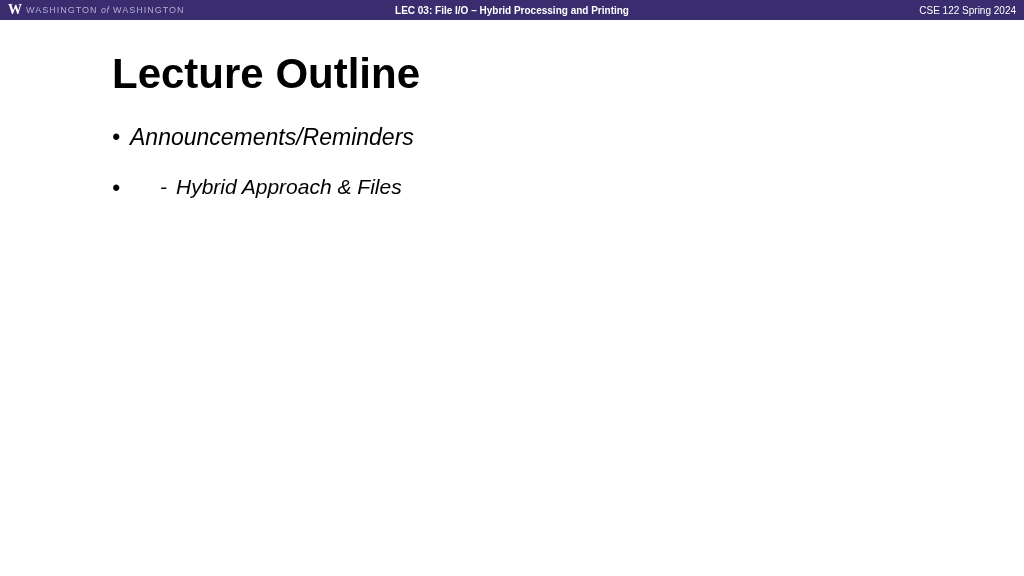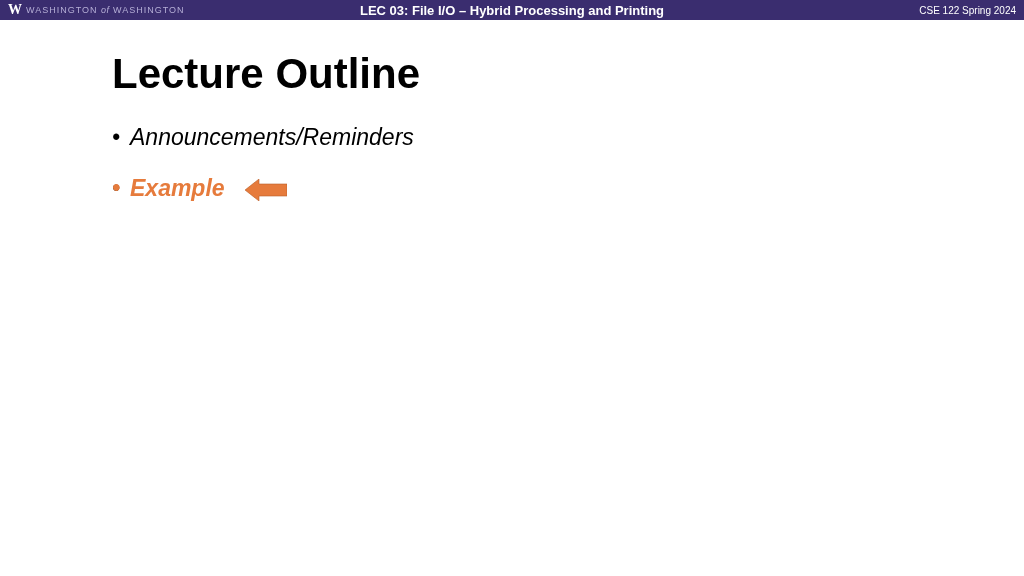--- a/index.html
+++ b/index.html
@@ -46,21 +46,21 @@
     .uw-text .of {
       font-style: italic;
       text-transform: lowercase;
       letter-spacing: 0.5px;
     }
     .header-center {
       position: absolute;
       left: 50%;
       transform: translateX(-50%);
       font-weight: 600;
-      font-size: 13px;
+      font-size: 10px;
       color: #fff;
     }
     .header-right {
       font-weight: 400;
       font-size: 10px;
       color: #fff;
     }
     .content {
       padding: 30px 112px;
     }
@@ -135,23 +135,18 @@
   <div class="header-right">CSE 122 Spring 2024</div>
 </div>
 
 <div class="content">
   <h1 class="title">Lecture Outline</h1>
   <ul class="outline-list">
     <li class="outline-item">
       <span>Announcements/Reminders</span>
     </li>
     <li class="outline-item">
-    </li>
-    <li class="outline-item highlighted">
-      <span>Example</span>
-      <span class="arrow-wrap">
-        <svg class="arrow" width="42" height="22" viewBox="0 0 42 22">
-          <polygon points="0,11 14,0 14,5 42,5 42,17 14,17 14,22" fill="#e67b3c" stroke="#b85f2a" stroke-width="0.6"></polygon>
-        </svg>
-      </span>
+      <div class="sub-item">
+        <span>Hybrid Approach &amp; Files</span>
+      </div>
     </li>
   </ul>
 </div>
 
 </body></html>

